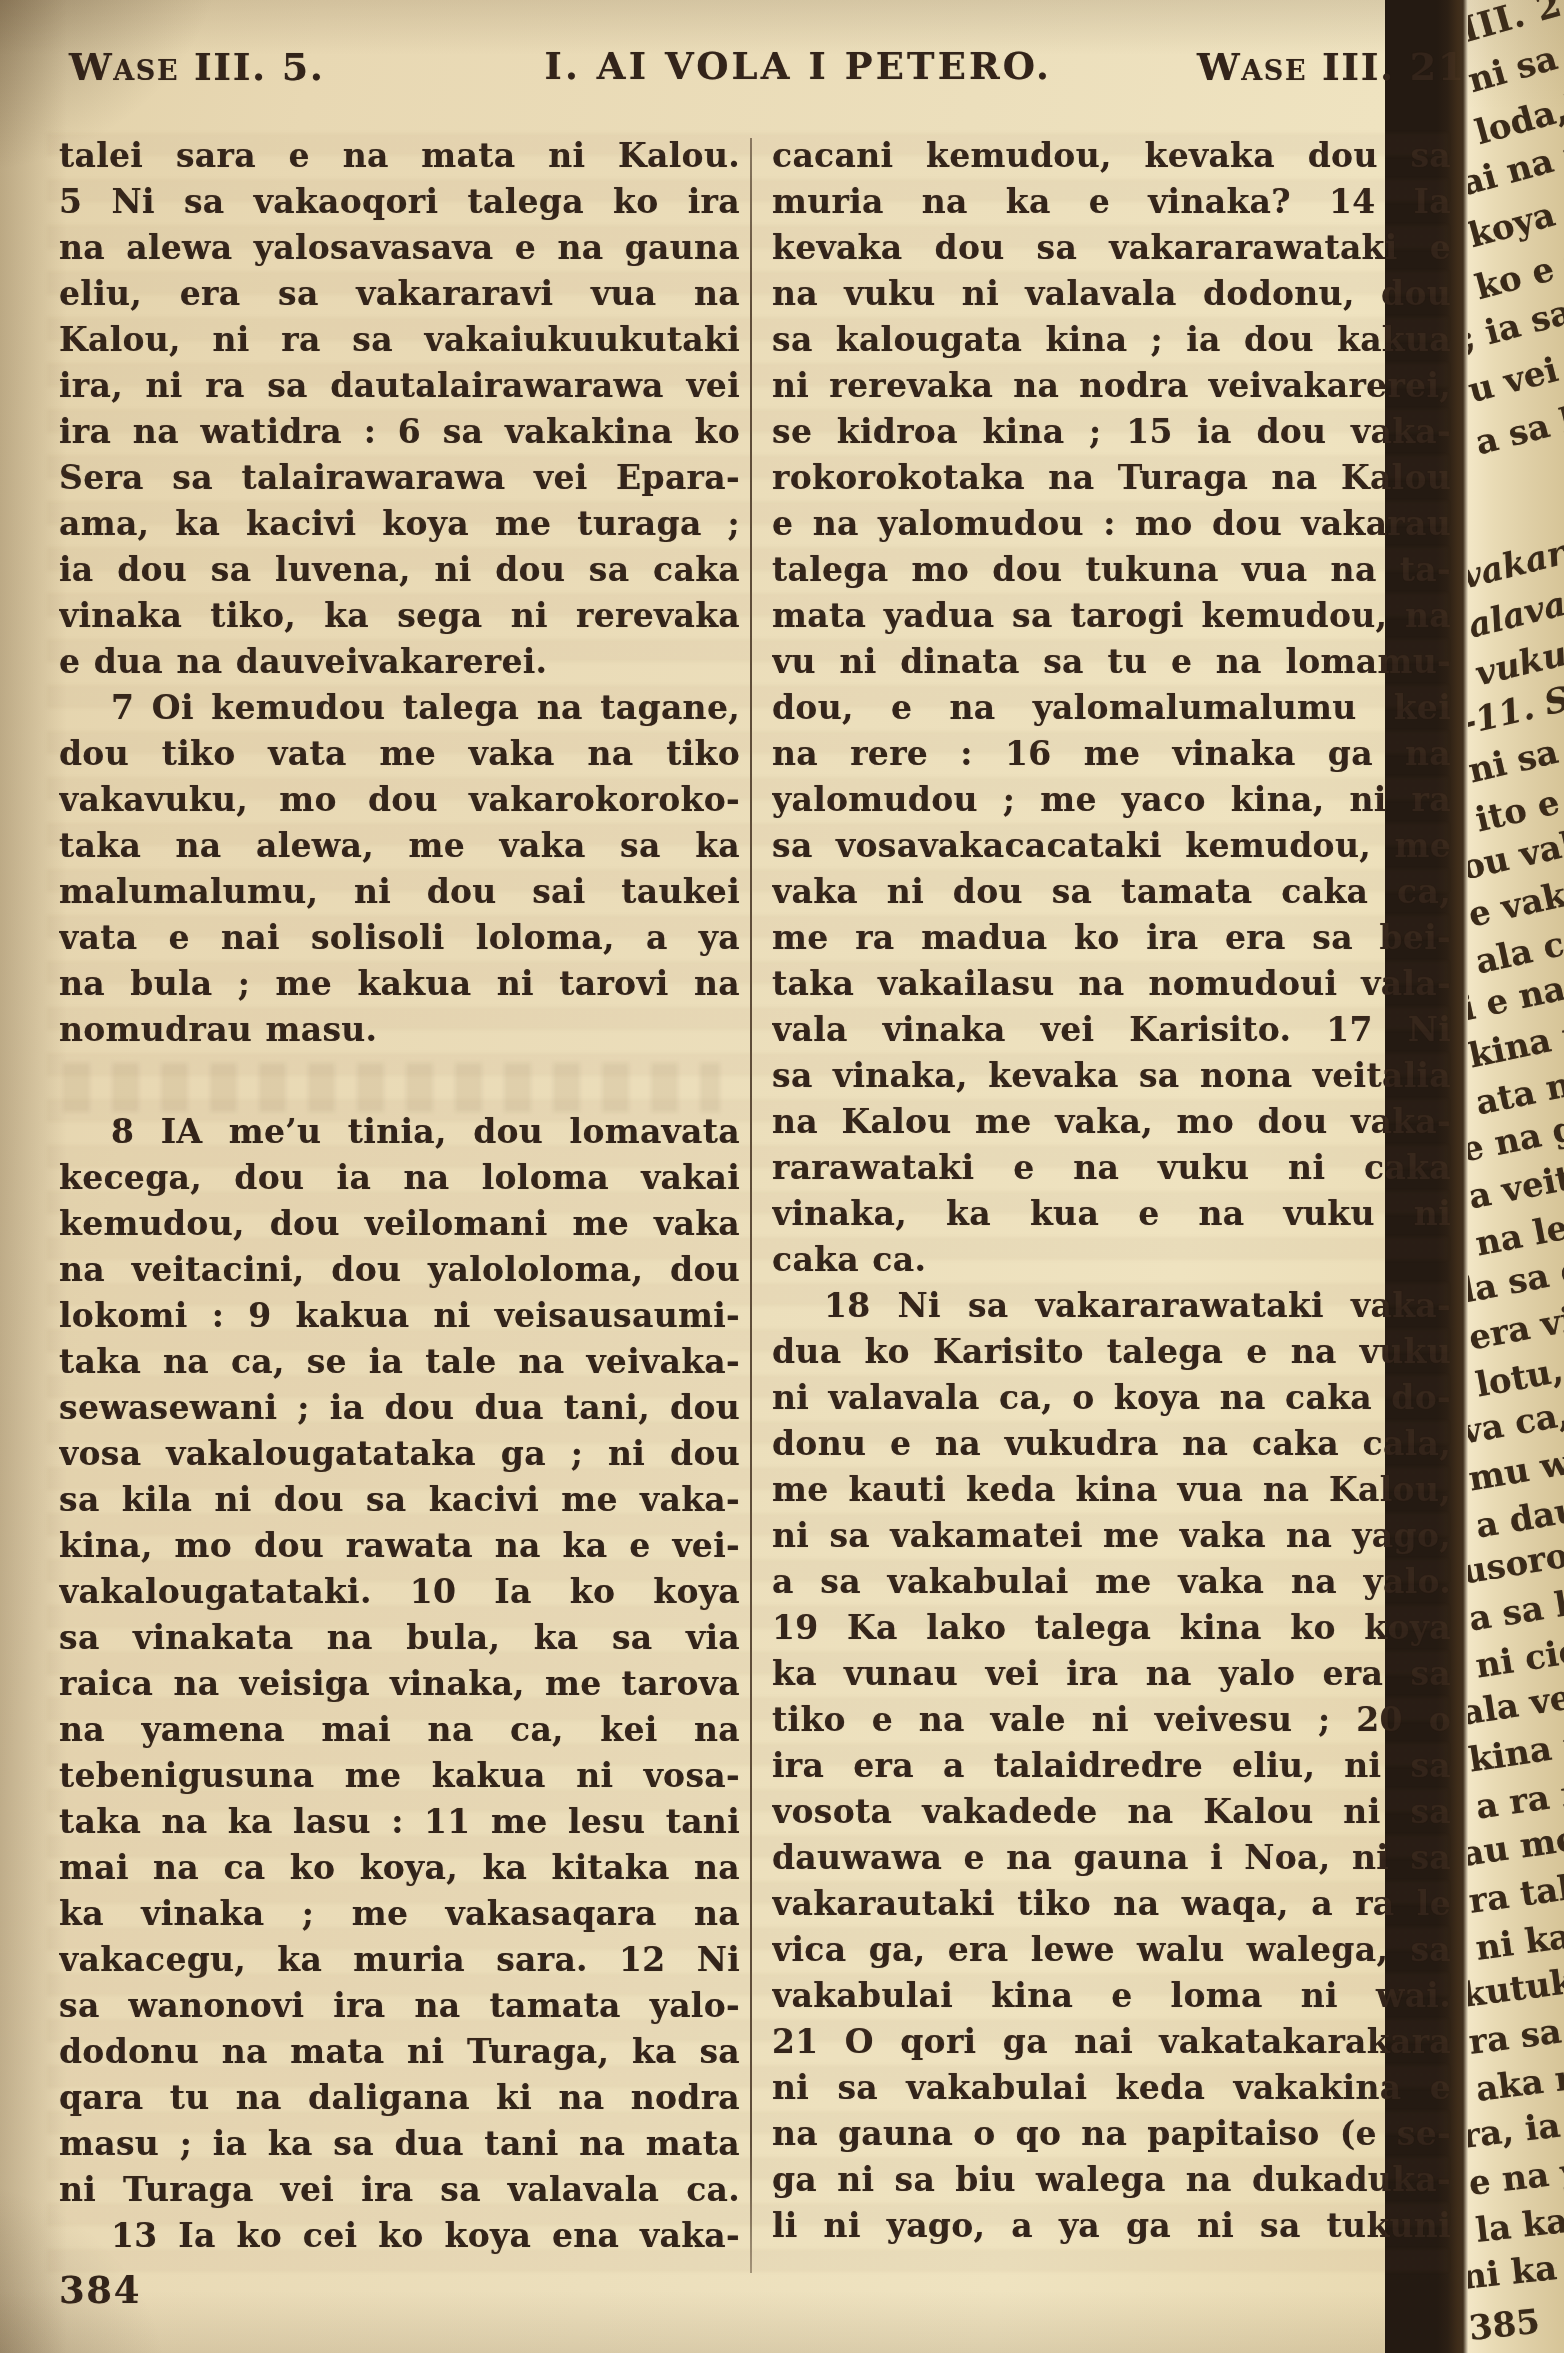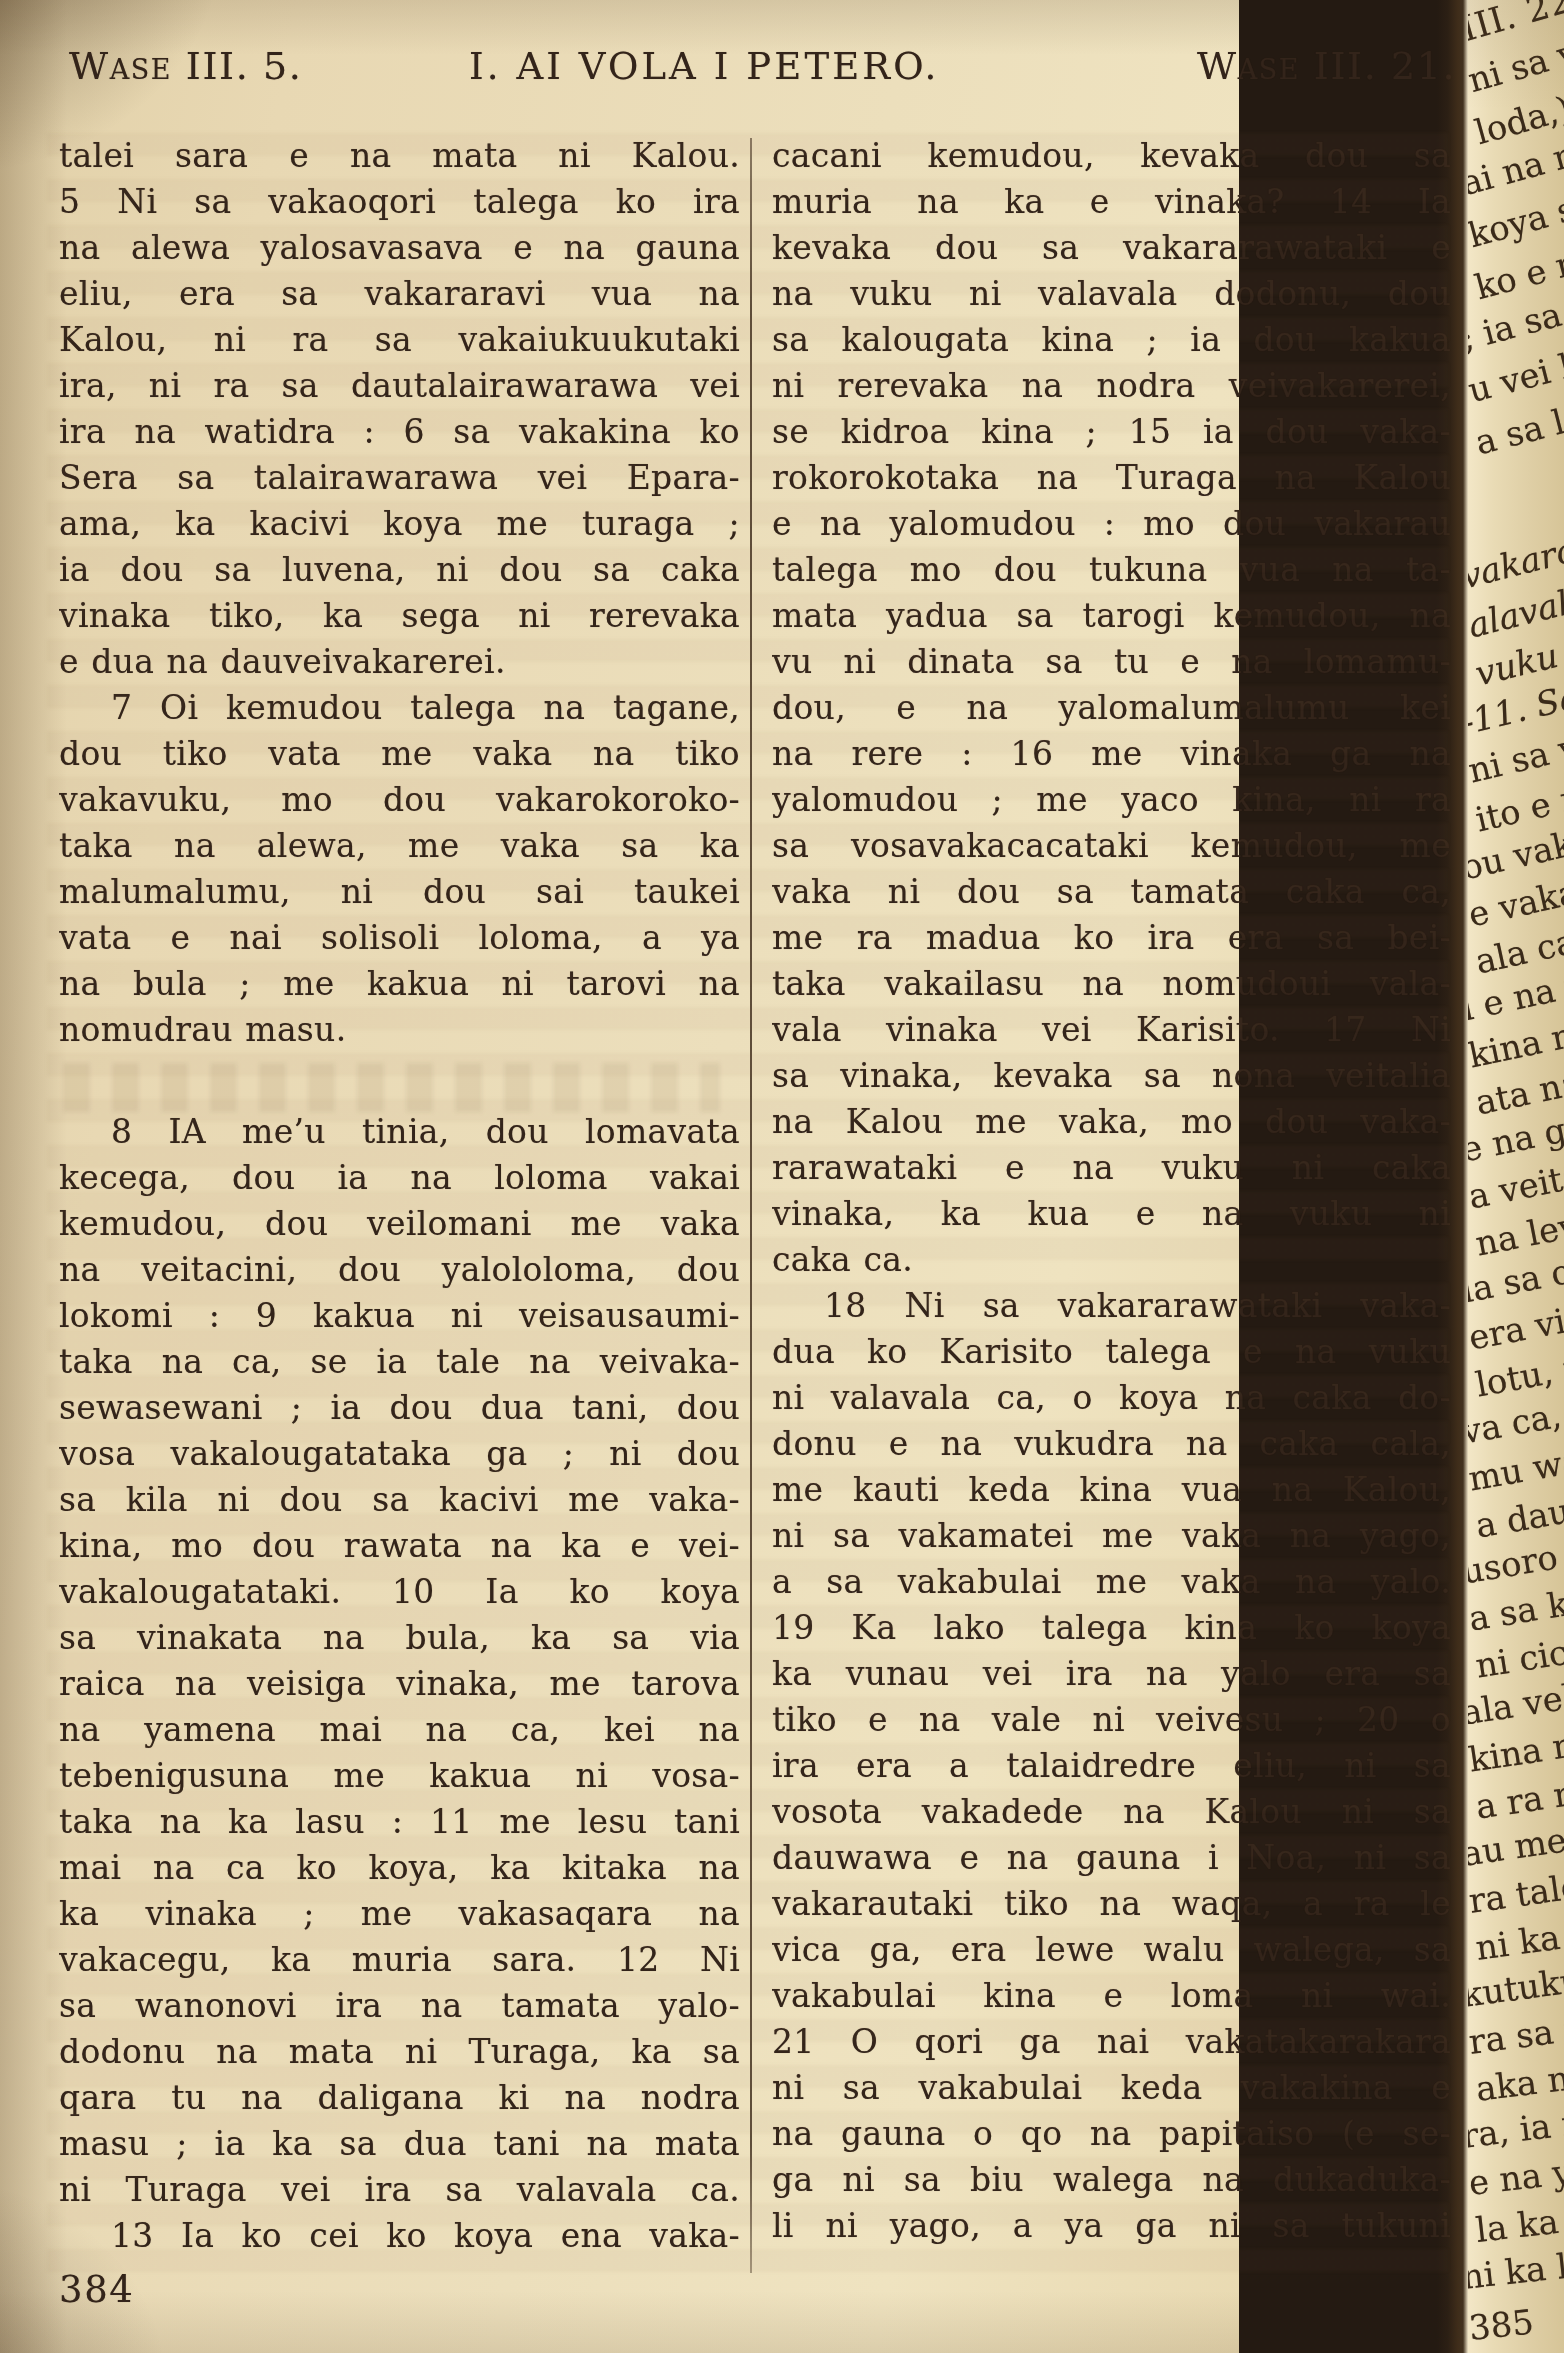--- a/index.html
+++ b/index.html
@@ -2,40 +2,41 @@
 <html style="font-size:12.5px"><head>
 <meta charset="utf-8">
 <style>
   html,body{margin:0;padding:0;}
   body{
     width:1565px;height:2354px;overflow:hidden;
     background:#241a12;
     font-family:"DejaVu Serif","Liberation Serif",serif;
   }
   .page{
-    position:absolute;left:0;top:0;width:1239px;height:2354px;
+    position:absolute;left:0;top:0;width:1385px;height:2354px;
     background:
       radial-gradient(ellipse 376px 329px at -47px -63px, rgba(62,44,24,.48), rgba(62,44,24,0) 72%),
       radial-gradient(ellipse 329px 297px at -63px 2387px, rgba(62,44,24,.30), rgba(62,44,24,0) 70%),
       linear-gradient(90deg, rgba(96,72,42,.30), rgba(96,72,42,0) 67px),
       linear-gradient(180deg, rgba(96,72,42,.16), rgba(96,72,42,0) 55px),
       linear-gradient(0deg, rgba(96,72,42,.14), rgba(96,72,42,0) 63px),
       linear-gradient(100deg,#e2d1a9 0%,#e8d8b3 18%,#ecdfbc 55%,#efe3c0 78%,#e9dab2 100%);
     color:#33241a;
+    font-weight:bold;
   }
   
   .page::after{
     content:"";position:absolute;left:47px;top:133px;width:1401px;height:2144px;
     background:repeating-linear-gradient(180deg, rgba(130,102,64,.05) 0 23.5px, rgba(130,102,64,0) 23.5px 46px);
     filter:blur(1.6px);pointer-events:none;
   }
   .hdr{position:absolute;top:42px;height:49px;line-height:49px;white-space:nowrap;
        text-shadow:0 0 0.8px rgba(51,36,26,.45);}
   .hdr-left{left:69px;font-size:38px;font-variant-caps:small-caps;letter-spacing:1.6px;}
-  .hdr-center{left:469px;width:583px;text-align:left;font-size:37px;letter-spacing:3.1px;}
+  .hdr-center{left:469px;width:583px;text-align:right;font-size:37px;letter-spacing:3.1px;}
   .hdr-right{left:1197px;width:258px;text-align:right;font-size:38px;font-variant-caps:small-caps;letter-spacing:1.6px;}
 
   .col{position:absolute;top:133px;font-size:33px;letter-spacing:0.3px;word-spacing:1.6px;
        text-shadow:0 0 0.8px rgba(51,36,26,.40);}
   .col-left{left:59px;width:681px;}
   .col-right{left:772px;width:679px;}
   .tline{height:46px;line-height:46px;text-align:justify;text-align-last:justify;overflow:hidden;}
   .tline.short{text-align:left;text-align-last:left;}
   .tline.ind{padding-left:52px;}
   .tline.gap{margin-top:56px;}

